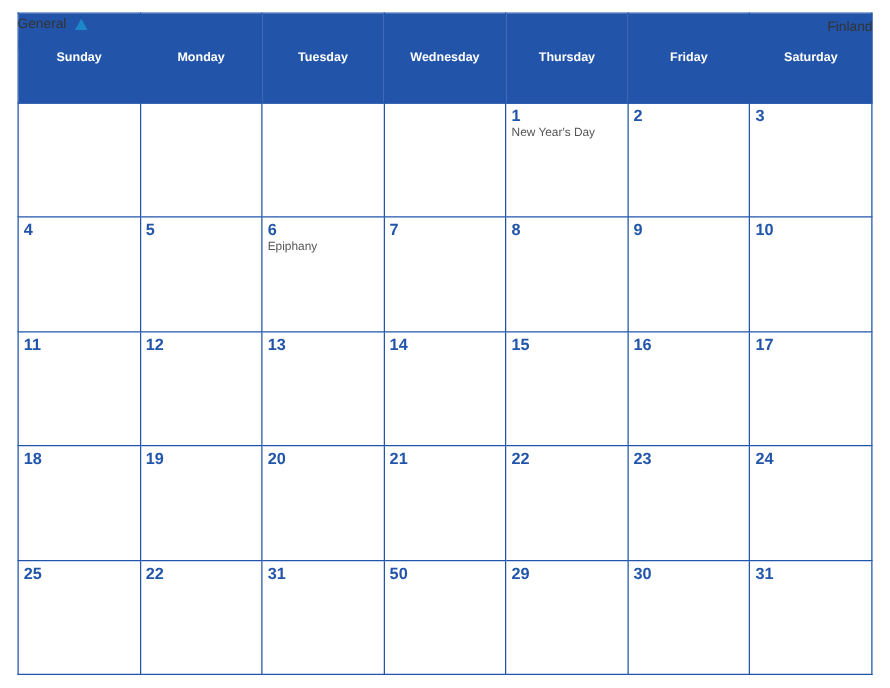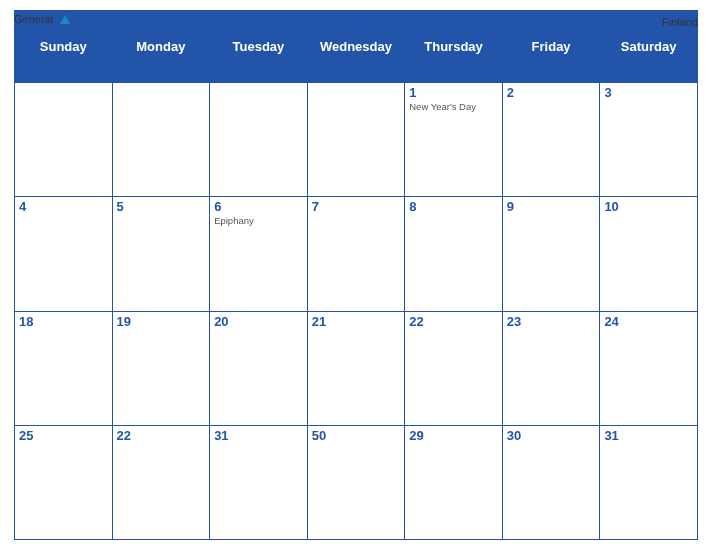--- a/index.html
+++ b/index.html
@@ -53,21 +53,21 @@
     .calendar-table {
       width: 100%;
       flex: 1;
       border-collapse: collapse;
       border: 1px solid #2255aa;
     }
     .calendar-table th {
       background-color: #2255aa;
       color: #fff;
       text-align: center;
-      font-size: 13px;
+      font-size: 10px;
       font-weight: bold;
       padding: 5px 2px;
       border: 1px solid #2255aa;
     }
     .calendar-table td {
       border: 1px solid #2255aa;
       vertical-align: top;
       padding: 2px 4px;
       width: calc(100%/7);
     }
@@ -154,20 +154,43 @@
           </td>
           <td>
             <span class="day-number">9</span>
           </td>
           <td>
             <span class="day-number">10</span>
           </td>
         </tr>
         <tr>
           <td>
+            <span class="day-number">11</span>
+          </td>
+          <td>
+            <span class="day-number">12</span>
+          </td>
+          <td>
+            <span class="day-number">13</span>
+          </td>
+          <td>
+            <span class="day-number">14</span>
+          </td>
+          <td>
+            <span class="day-number">15</span>
+          </td>
+          <td>
+            <span class="day-number">16</span>
+          </td>
+          <td>
+            <span class="day-number">17</span>
+          </td>
+        </tr>
+        <tr>
+          <td>
             <span class="day-number">18</span>
           </td>
           <td>
             <span class="day-number">19</span>
           </td>
           <td>
             <span class="day-number">20</span>
           </td>
           <td>
             <span class="day-number">21</span>

